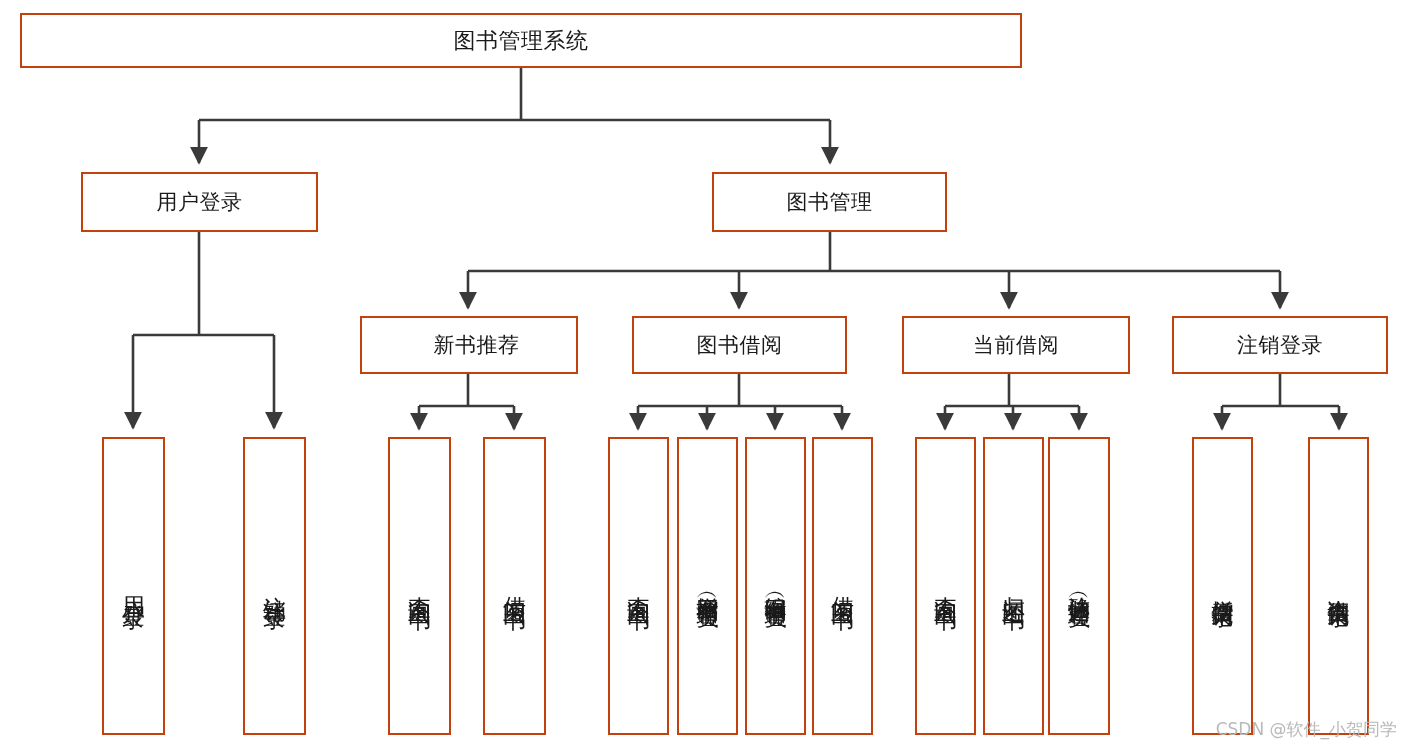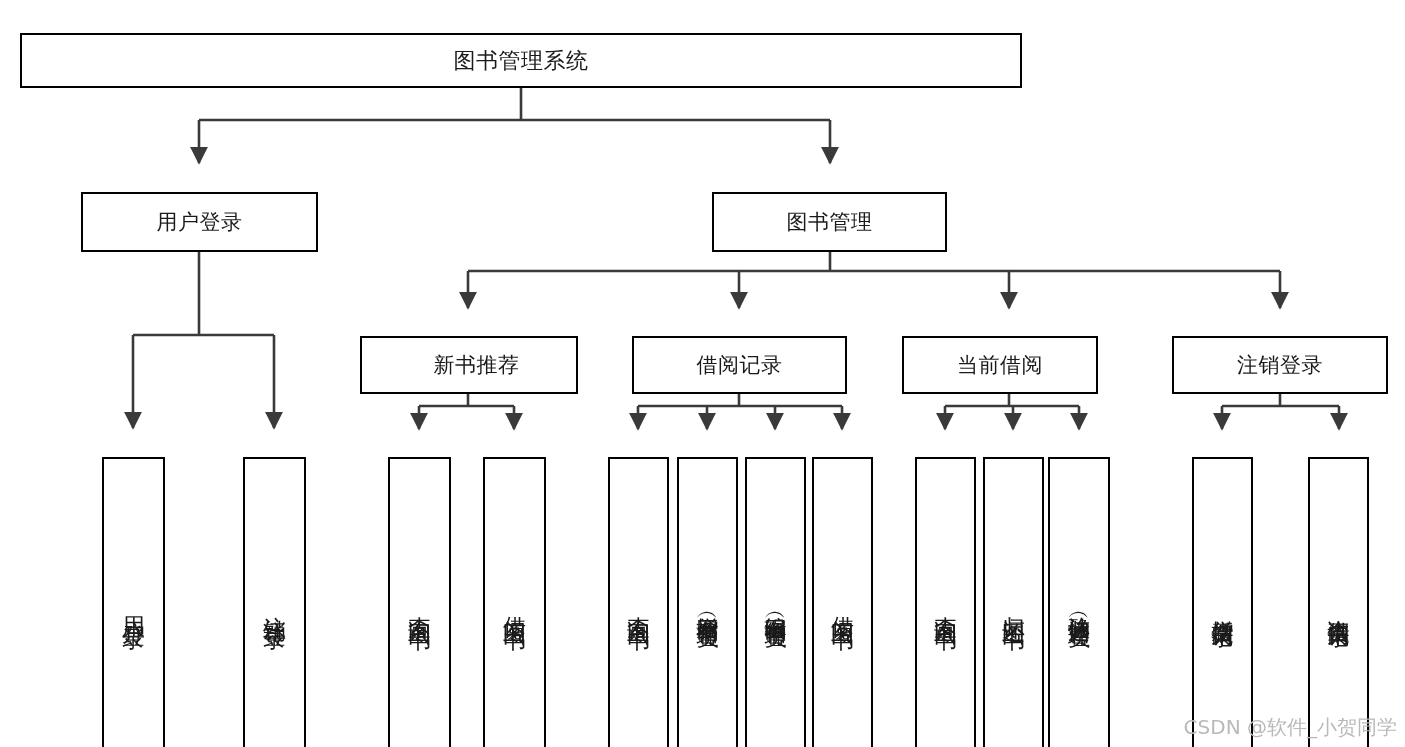--- a/index.html
+++ b/index.html
@@ -21,27 +21,26 @@
   #edge-layer {
     position: absolute;
     left: 0;
     top: 0;
     width: 1405px;
     height: 747px;
   }
   .node {
     position: absolute;
     box-sizing: border-box;
-    border: 2px solid #000000;
+    border: 2px solid #c2410c;
     background: #ffffff;
     display: flex;
     align-items: center;
     justify-content: center;
     color: #1a1a1a;
-    margin-top: 20px;
   }
   .node-label {
     display: block;
     text-align: center;
     line-height: 1.06;
     white-space: nowrap;
   }
   
   .node.horiz .node-label {
     font-size: 21px;
@@ -64,21 +63,21 @@
     letter-spacing: 1.5px;
     font-size: 22px;
   }
   .node.root .node-label {
     font-size: 22px;
   }
   #watermark {
     position: absolute;
     right: 8px;
     bottom: 6px;
-    font-size: 20px;
+    font-size: 17px;
     color: #b9b9b9;
     white-space: nowrap;
     user-select: none;
     pointer-events: none;
   }
 </style>
 </head>
 <body>
 
 <div id="diagram-root">
@@ -143,24 +142,24 @@
 
   <div class="node horiz" style="left:712px; top:172px; width:235px; height:60px;">
     <span class="node-label">图书管理</span>
   </div>
 
   <div class="node horiz" style="left:360px; top:316px; width:218px; height:58px;padding-left:15px;">
     <span class="node-label">新书推荐</span>
   </div>
 
   <div class="node horiz" style="left:632px; top:316px; width:215px; height:58px;">
-    <span class="node-label">借阅记录</span>
-  </div>
-
-  <div class="node horiz" style="left:902px; top:316px; width:196px; height:58px;">
+    <span class="node-label">图书借阅</span>
+  </div>
+
+  <div class="node horiz" style="left:902px; top:316px; width:228px; height:58px;">
     <span class="node-label">当前借阅</span>
   </div>
 
   <div class="node horiz" style="left:1172px; top:316px; width:216px; height:58px;">
     <span class="node-label">注销登录</span>
   </div>
 
   <div class="node vert" style="left:102px; top:437px; width:63px; height:298px;">
     <span class="node-label">用户登录</span>
   </div>

